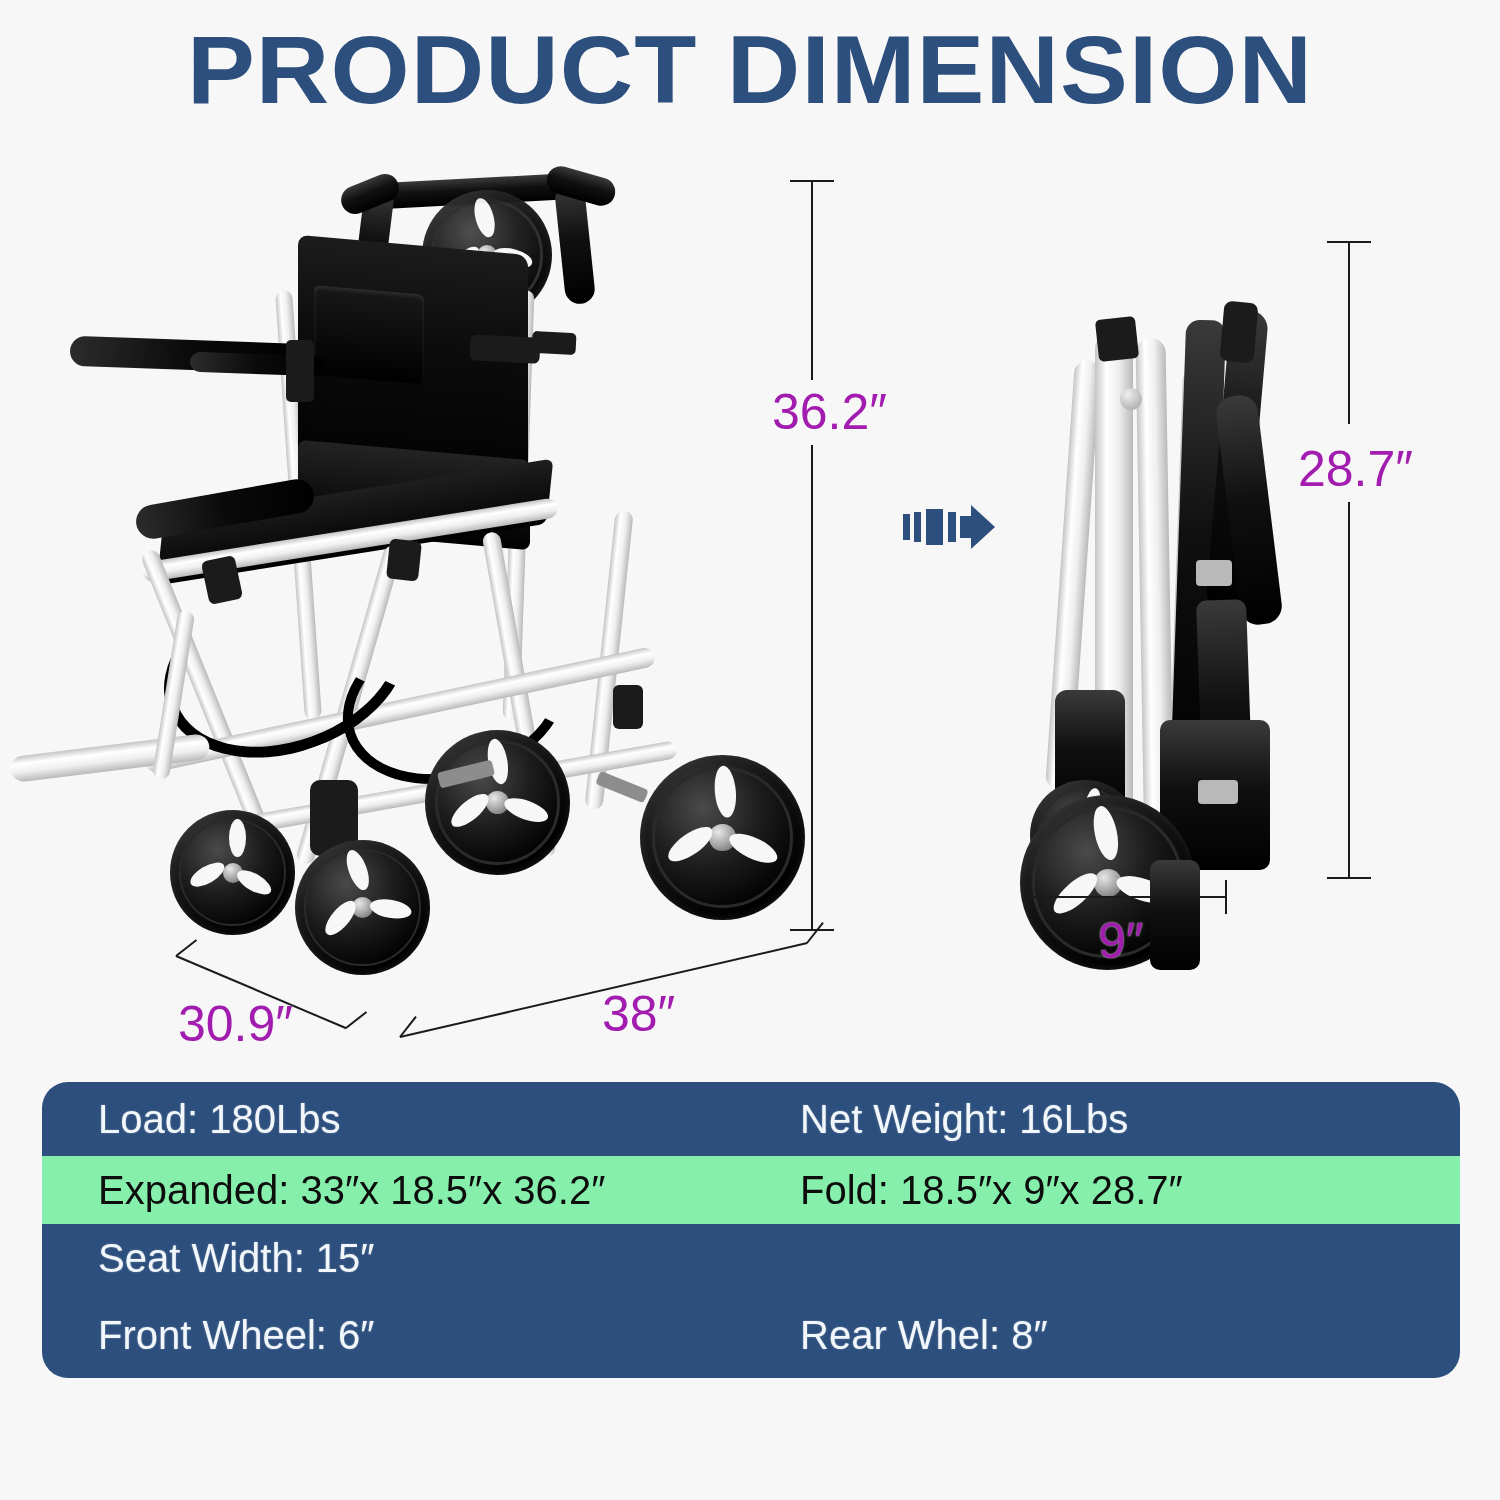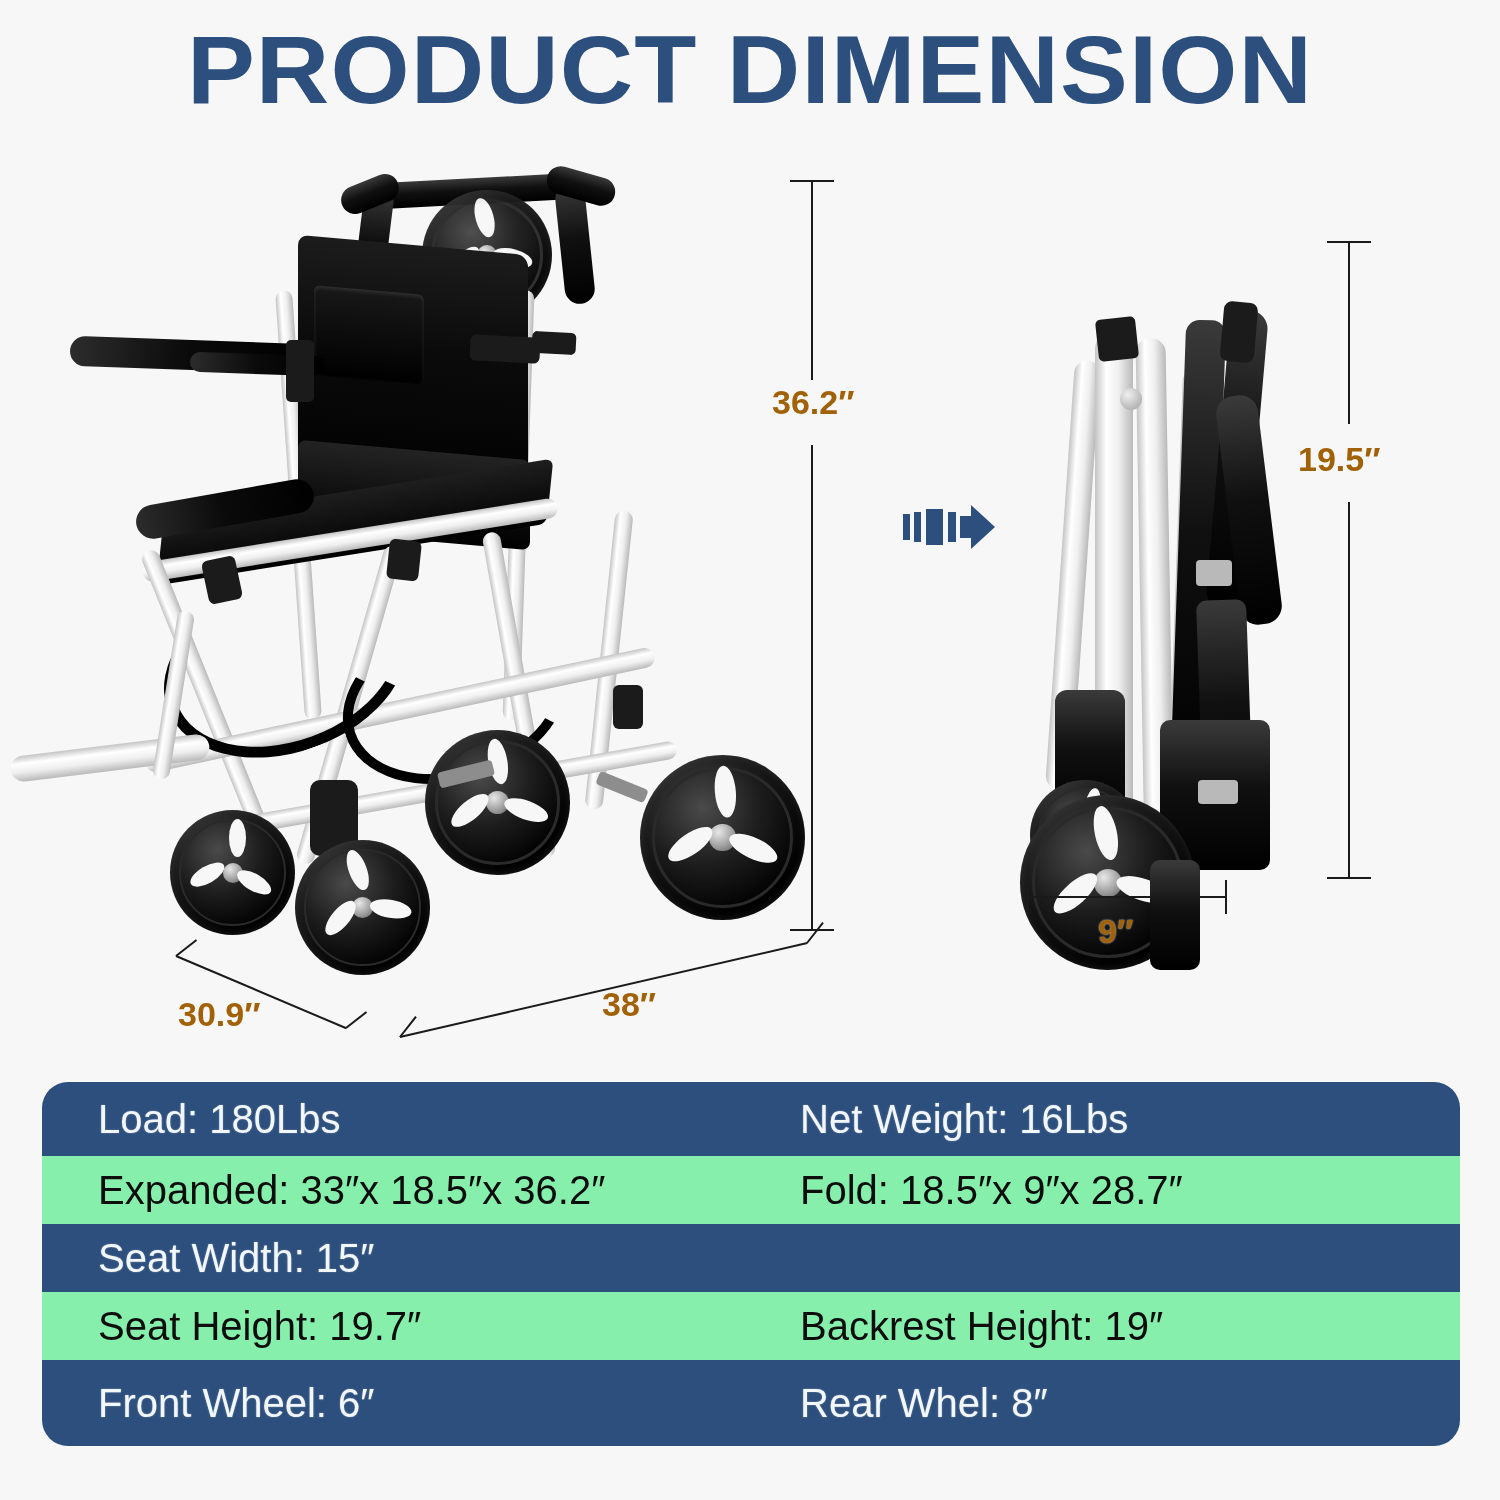--- a/index.html
+++ b/index.html
@@ -51,21 +51,21 @@
   .wheel .sp{position:absolute;left:50%;top:50%;background:#f7f7f7;border-radius:50%;
      transform-origin:0 0;}
   .wheel.small .rim{border-width:2px;}
 
   
   .dimline{position:absolute;background:#1a1a1a;}
   .dimv{width:2px;}
   .dimh{height:2px;}
   .tick{position:absolute;background:#1a1a1a;}
   .dimlabel{position:absolute;font-family:"Liberation Sans", sans-serif;
-     font-weight:bold;font-size:34px;color:#a16207;white-space:nowrap;
+     font-weight:normal;font-size:50px;color:#a21caf;white-space:nowrap;
      text-shadow:0 0 2px rgba(247,247,247,.95);}
 
   .angled{position:absolute;height:2px;background:#1a1a1a;transform-origin:0 50%;}
   .arrowcap{position:absolute;width:26px;height:2px;background:#1a1a1a;transform-origin:0 50%;}
 
   
   .foldarrow{position:absolute;left:903px;top:505px;width:92px;height:44px;}
   .foldarrow i{position:absolute;background:#2d4f7d;display:block;}
 
   
@@ -277,21 +277,21 @@
     <div>
       <div class="tick" style="left:1027px;top:740px;width:2px;height:34px;"></div>
       <div class="dimline dimh" style="left:1027px;top:756px;width:200px;"></div>
       <div class="tick" style="left:1225px;top:740px;width:2px;height:34px;"></div>
       <div class="dimlabel" style="left:1098px;top:772px;">9″</div>
     </div>
 
     <div>
       <div class="tick" style="left:1327px;top:101px;width:44px;height:2px;"></div>
       <div class="dimline dimv" style="left:1348px;top:101px;height:183px;"></div>
-      <div class="dimlabel" style="left:1298px;top:300px;">19.5″</div>
+      <div class="dimlabel" style="left:1298px;top:300px;">28.7″</div>
       <div class="dimline dimv" style="left:1348px;top:362px;height:376px;"></div>
       <div class="tick" style="left:1327px;top:737px;width:44px;height:2px;"></div>
     </div>
 
   </div>
 
   <div class="spectable">
 
     <div class="specrow navy first">
       <div class="cell c1">Load: 180Lbs</div>
@@ -300,24 +300,20 @@
 
     <div class="specrow white">
       <div class="cell c1">Expanded: 33″x 18.5″x 36.2″</div>
       <div class="cell c2">Fold: 18.5″x 9″x 28.7″</div>
     </div>
 
     <div class="specrow navy">
       <div class="cell c1">Seat Width: 15″</div>
     </div>
 
-    <div class="specrow white">
-      <div class="cell c1">Seat Height: 19.7″</div>
-      <div class="cell c2">Backrest Height: 19″</div>
-    </div>
 
     <div class="specrow navy last">
       <div class="cell c1">Front Wheel: 6″</div>
       <div class="cell c2">Rear Whel: 8″</div>
     </div>
 
   </div>
 
 </div>
 

